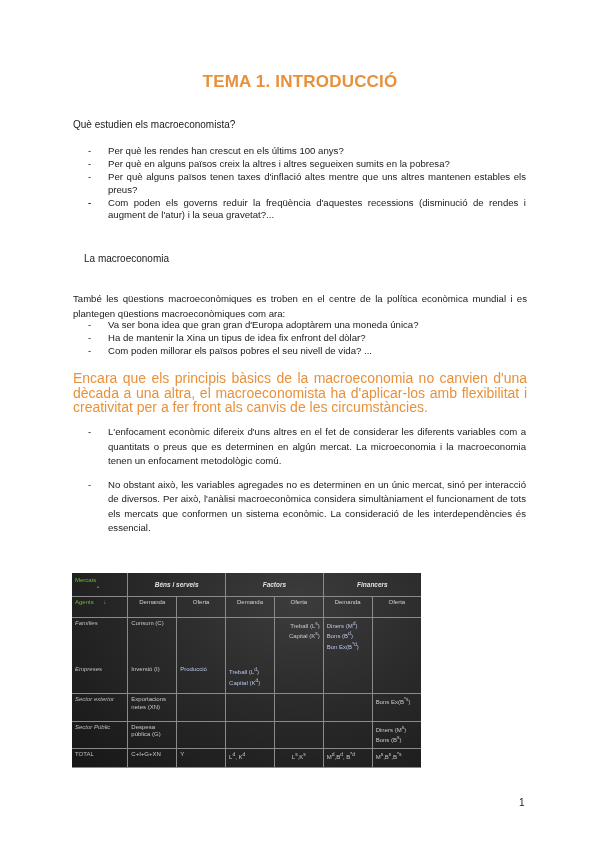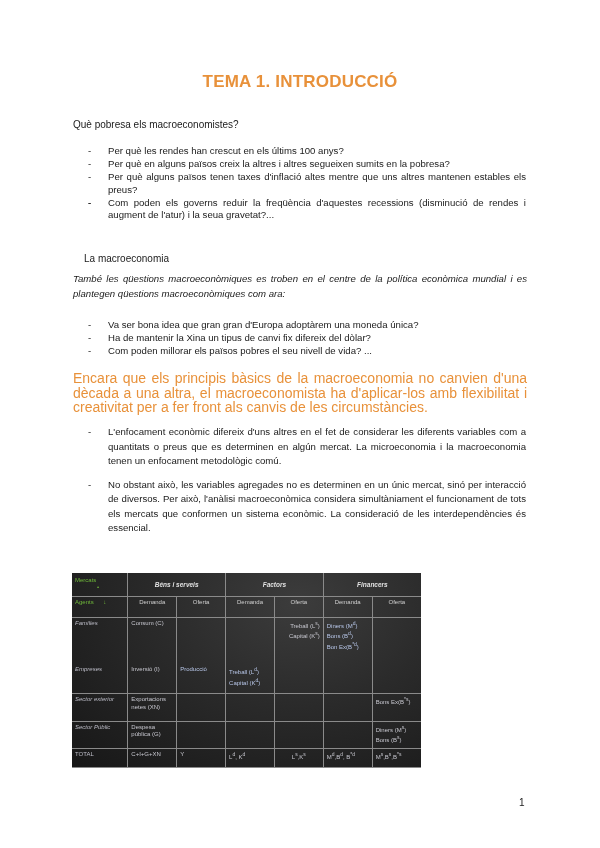--- a/index.html
+++ b/index.html
@@ -28,37 +28,37 @@
   .blue { color:#b7c6e8; }
   .pagenum { position:absolute; left:519px; top:797px; font-size:10px; }
 </style>
 </head>
 <body>
 
 <div class="page">
 
   <div class="title">TEMA 1. INTRODUCCIÓ</div>
 
-  <div class="p heading" style="top:118px;">Què pobresa els macroeconomistes?</div>
+  <div class="p heading" style="top:118px;">Què estudien els macroeconomista?</div>
 
   <ul class="ul" style="top:145px;">
     <li><span class="dash">-</span><span>Per què les rendes han crescut en els últims 100 anys?</span></li>
     <li><span class="dash">-</span><span>Per què en alguns països creix la altres i altres segueixen sumits en la pobresa?</span></li>
     <li><span class="dash">-</span><span>Per què alguns països tenen taxes d'inflació altes mentre que uns altres mantenen estables els preus?</span></li>
     <li><span class="dash">-</span></li>
     <li><span class="dash">-</span><span>Com poden els governs reduir la freqüència d'aquestes recessions (disminució de rendes i augment de l'atur) i la seua gravetat?...</span></li>
   </ul>
 
   <div class="p heading" style="top:252px;margin-left:11px;">La macroeconomia</div>
 
-  <div class="p" style="top:272px;font-style:italic;">També les qüestions macroeconòmiques es troben en el centre de la política econòmica mundial i es plantegen qüestions macroeconòmiques com ara:</div>
+  <div class="p" style="top:292px;">També les qüestions macroeconòmiques es troben en el centre de la política econòmica mundial i es plantegen qüestions macroeconòmiques com ara:</div>
 
   <ul class="ul" style="top:319px;">
     <li><span class="dash">-</span><span>Va ser bona idea que gran gran d'Europa adoptàrem una moneda única?</span></li>
-    <li><span class="dash">-</span><span>Ha de mantenir la Xina un tipus de canvi fix difereix del dòlar?</span></li>
+    <li><span class="dash">-</span><span>Ha de mantenir la Xina un tipus de idea fix enfront del dòlar?</span></li>
     <li><span class="dash">-</span><span>Com poden millorar els països pobres el seu nivell de vida? ...</span></li>
   </ul>
 
   <div class="p orange" style="top:371px; font-size:14px;">Encara que els principis bàsics de la macroeconomia no canvien d'una dècada a una altra, el macroeconomista ha d'aplicar-los amb flexibilitat i creativitat per a fer front als canvis de les circumstàncies.</div>
 
   <ul class="ul" style="top:425px; line-height:14.5px;">
     <li style="margin-bottom:9px;"><span class="dash">-</span><span>L'enfocament econòmic difereix d'uns altres en el fet de considerar les diferents variables com a quantitats o preus que es determinen en algún mercat. La microeconomia i la macroeconomia tenen un enfocament metodològic comú.</span></li>
     <li><span class="dash">-</span><span>No obstant això, les variables agregades no es determinen en un únic mercat, sinó per interacció de diversos. Per això, l'anàlisi macroeconòmica considera simultàniament el funcionament de tots els mercats que conformen un sistema econòmic. La consideració de les interdependències és essencial.</span></li>
   </ul>
 

